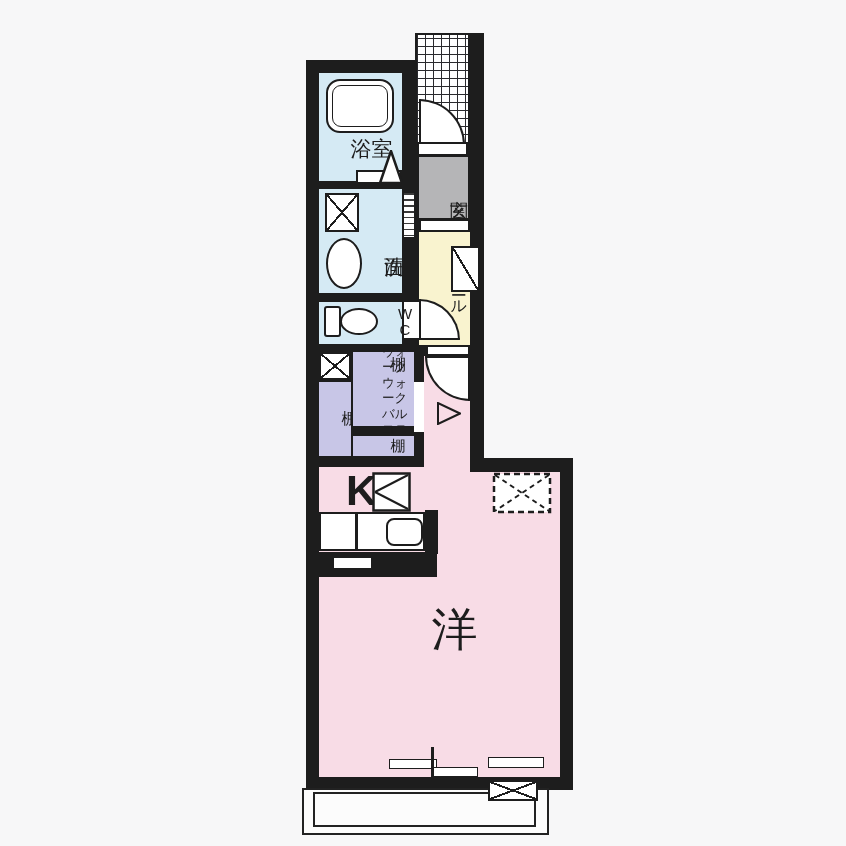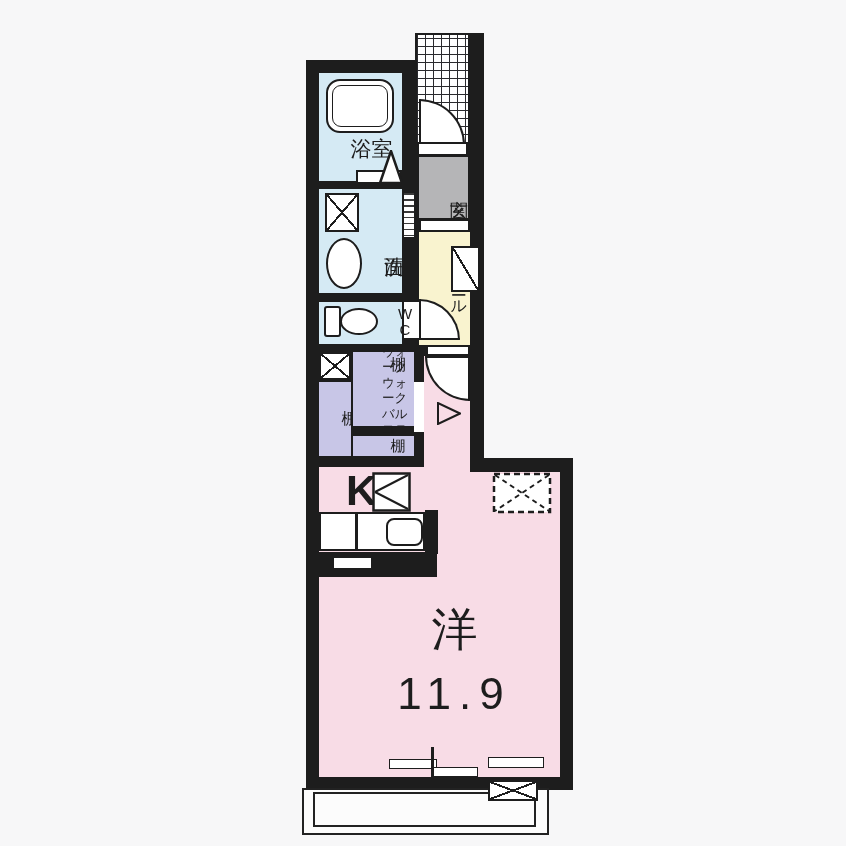--- a/index.html
+++ b/index.html
@@ -106,21 +106,20 @@
   <div class="abs b25" style="left:319px;top:512px;width:106px;height:39px;"></div>
   <div class="abs wall" style="left:355px;top:514px;width:3px;height:35px;"></div>
   <div class="abs b2" style="left:386px;top:518px;width:37px;height:28px;border-radius:8px;"></div>
   <svg class="abs" style="left:492px;top:472px;" width="60" height="42" viewBox="0 0 60 42">
     <rect x="2" y="2" width="56" height="38" fill="#fff" stroke="#1d1d1d" stroke-width="2.5" stroke-dasharray="6 4"></rect>
     <line x1="3" y1="3" x2="57" y2="39" stroke="#1d1d1d" stroke-width="2" stroke-dasharray="5 4"></line>
     <line x1="57" y1="3" x2="3" y2="39" stroke="#1d1d1d" stroke-width="2" stroke-dasharray="5 4"></line>
   </svg>
 
   <div class="abs lbl" style="left:370px;top:602px;width:140px;height:54px;font-size:46px;">洋</div>
-  <div class="abs lbl" style="left:340px;top:668px;width:200px;height:52px;font-size:44px;letter-spacing:8px;">11.9</div>
 
   <div class="abs" style="left:389px;top:759px;width:48px;height:10px;background:#fff;border:1.5px solid #1d1d1d;"></div>
   <div class="abs" style="left:432px;top:767px;width:46px;height:10px;background:#fff;border:1.5px solid #1d1d1d;"></div>
   <div class="abs wall" style="left:431px;top:747px;width:3px;height:31px;"></div>
   <div class="abs" style="left:488px;top:757px;width:56px;height:11px;background:#fff;border:1.5px solid #1d1d1d;"></div>
 
   <div class="abs" style="left:302px;top:788px;width:247px;height:47px;background:#fcfcfc;border:2px solid #222;"></div>
   <div class="abs" style="left:313px;top:792px;width:223px;height:35px;border:2px solid #222;"></div>
   <div class="abs xbox" style="left:488px;top:780px;width:50px;height:21px;"></div>
 

